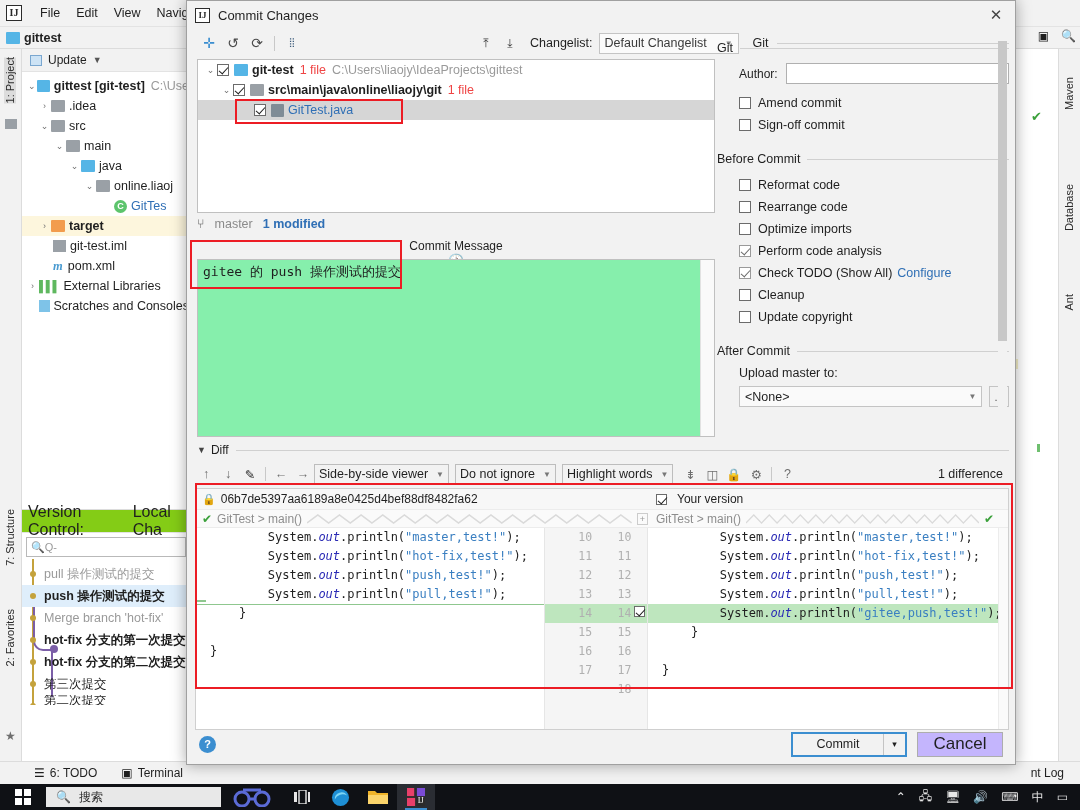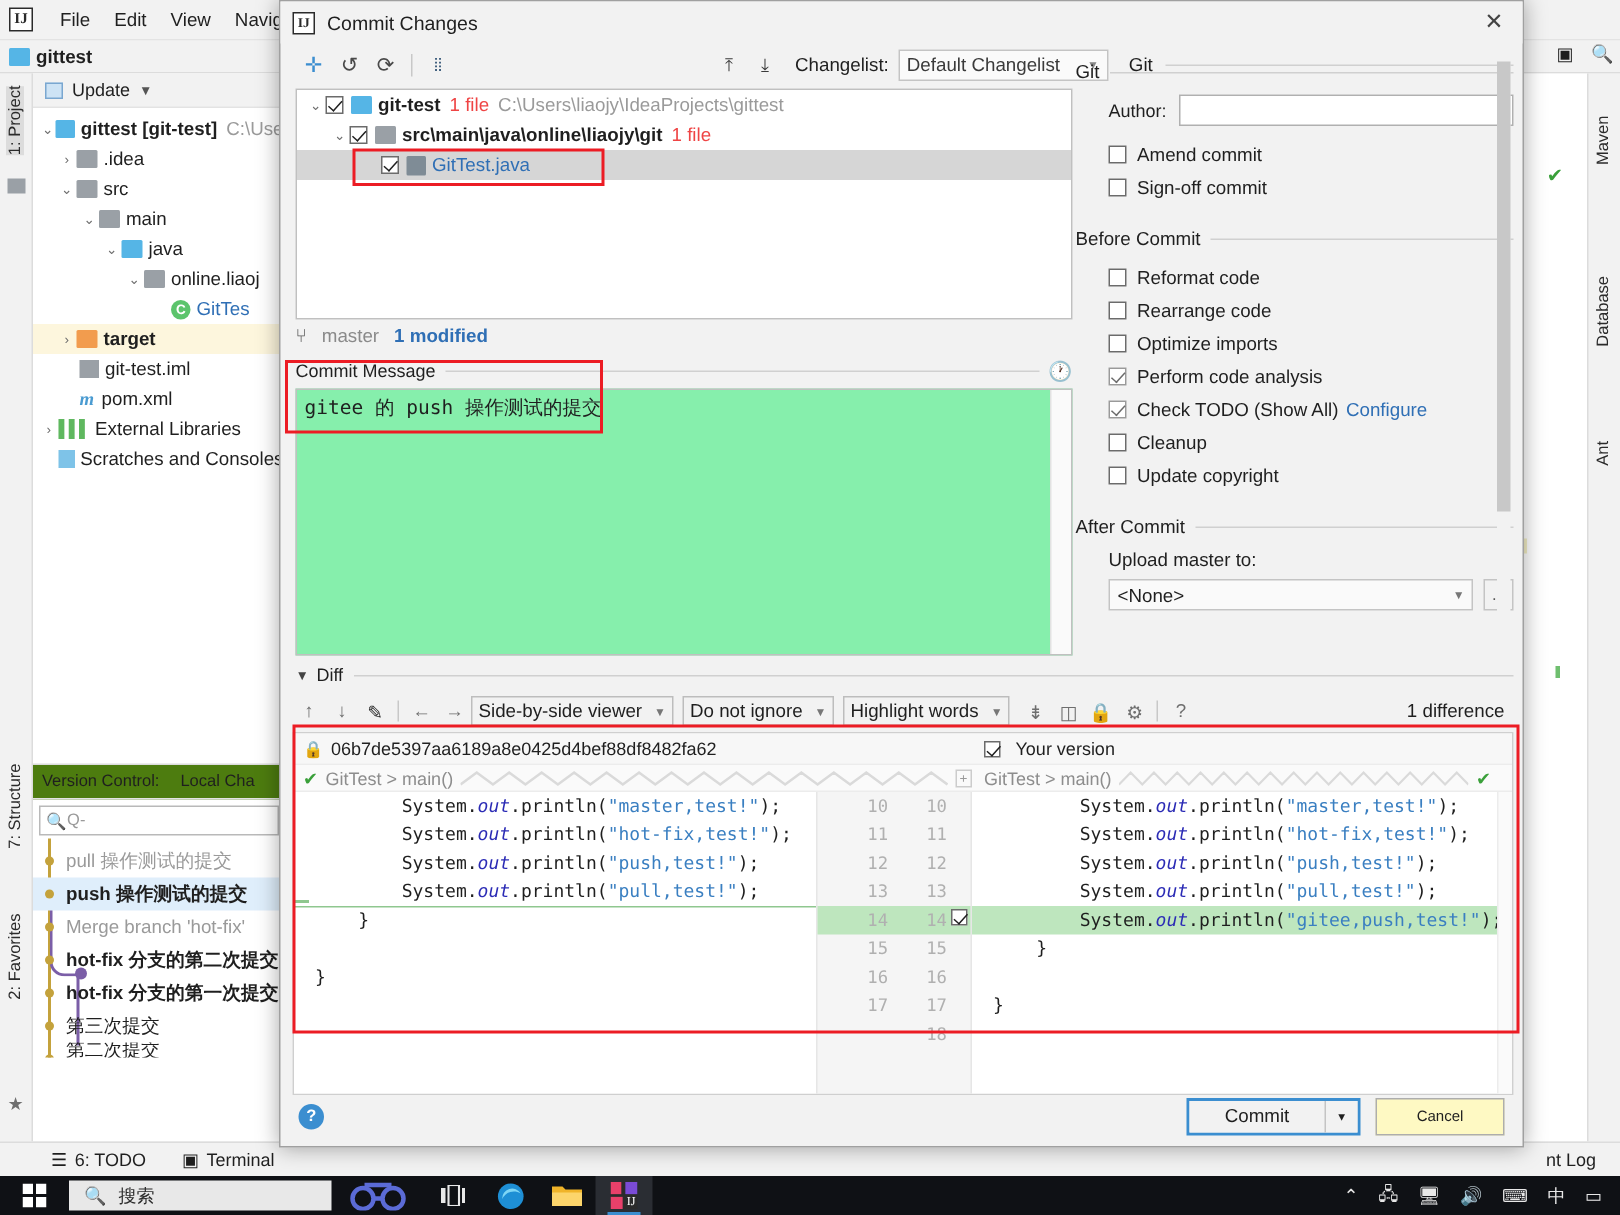--- a/index.html
+++ b/index.html
@@ -86,22 +86,22 @@
   .m-icon { color: #4a9bd1; font-style: italic; font-weight: bold; margin-right: 5px; font-family: "Liberation Serif", serif;}
   .ext-icon { color:#5fb85f; margin-right:4px; letter-spacing:-1px; font-size: 11px;}
   .scratch-icon { width:13px;height:12px;background:#7ec3e8;margin-right:4px; }
 
   
   .vc-panel {
     position: absolute; left: 22px; top: 509px; width: 168px; height: 252px;
     background: #ffffff; border-top: 1px solid #dcdcdc;
   }
   .vc-head {
-    height: 23px; background: #4d7c0f; display:flex; align-items:center; gap:14px;
-    padding-left: 6px; font-size: 11px; border-bottom: 1px solid #e3e3e3; text-align: center;
+    height: 23px; background: #84cc16; display:flex; align-items:center; gap:14px;
+    padding-left: 6px; font-size: 16px; border-bottom: 1px solid #e3e3e3;
   }
   .vc-search {
     margin: 4px 4px 2px 4px; height: 20px; border: 1px solid #b9b9b9; background:#fff;
     display:flex; align-items:center; padding-left:4px; font-size: 11px; color:#9a9a9a;
   }
   .commit-list { padding-top: 4px; position: relative; }
   .commit-row {
     height: 22px; display:flex; align-items:center; padding-left: 22px;
     font-size: 12.5px; white-space: nowrap; position: relative;
   }
@@ -203,21 +203,21 @@
     position:absolute; left: 10px; top: 214px; width: 518px; height: 18px;
     display:flex; align-items:center; font-size: 12.5px; gap: 10px;
   }
   .branch-row .bm { color:#8a8a8a; }
   .branch-row .mod { color:#2f6fb5; font-weight: bold; }
 
   
   .cm-box {
     position:absolute; left: 10px; top: 238px; width: 518px; height: 198px;
   }
-  .cm-header { display:flex; align-items:center; height: 16px; }
+  .cm-header { display:flex; align-items:center; height: 16px; flex-direction: column; }
   .cm-header .cl { font-size: 12px; }
   .cm-header .ln { flex:1; height:1px; background:#d0d0d0; margin-left:7px; margin-right: 6px; }
   .cm-area {
     margin-top: 4px; width: 518px; height: 178px; background:#86efac;
     border: 1px solid #c0c0c0; position:relative;
   }
   .cm-text {
     padding: 3px 5px; font-family:"DejaVu Sans Mono", monospace; font-size: 13px;
     white-space: pre; color:#1f1f1f;
   }
@@ -303,22 +303,22 @@
   
   .dlg-footer {
     position:absolute; left:0; bottom:0; width: 830px; height: 40px;
     display:flex; align-items:center; justify-content:flex-end; padding-right: 14px; gap: 10px;
   }
   .help-btn {
     position:absolute; left: 12px; bottom: 11px; width: 17px; height:17px; border-radius:50%;
     background:#3b8ed0; color:#fff; font-size:11px; text-align:center; line-height:17px; font-weight:bold;
   }
   .btn {
-    height: 25px; min-width: 86px; border: 1px solid #adadad; background:#fef9c3;
-    display:flex; align-items:center; justify-content:center; font-size:10px;
+    height: 25px; min-width: 86px; border: 1px solid #adadad; background:#c4b5fd;
+    display:flex; align-items:center; justify-content:center; font-size:17px;
   }
   .btn-split { display:flex; height:25px; border:2px solid #3b8ed0; }
   .btn-split .main { width: 90px; display:flex; align-items:center; justify-content:center; font-size:12.5px; background:#f2f2f2;}
   .btn-split .arrow2 { width: 22px; display:flex; align-items:center; justify-content:center; border-left:1px solid #c4c4c4; background:#f2f2f2; font-size:9px;}
 
   
   .redbox { position:absolute; border: 2px solid #ec1c24; pointer-events:none; }
 
   
   .taskbar {
@@ -481,25 +481,25 @@
         <div class="commit-row sel">
           <span class="dot"></span>
           <span class="bold">push 操作测试的提交</span>
         </div>
         <div class="commit-row">
           <span class="dot"></span>
           <span class="c-grey">Merge branch 'hot-fix'</span>
         </div>
         <div class="commit-row">
           <span class="dot"></span>
-          <span class="bold">hot-fix 分支的第二次提交</span>
+          <span class="bold">hot-fix 分支的第一次提交</span>
         </div>
         <div class="commit-row">
           <span class="dot"></span>
-          <span class="bold">hot-fix 分支的第一次提交</span>
+          <span class="bold">hot-fix 分支的第二次提交</span>
         </div>
         <div class="commit-row">
           <span class="dot"></span>
           <span>第三次提交</span>
         </div>
         <div class="commit-row" style="height:10px;overflow:hidden">
           <span class="dot"></span>
           <span>第二次提交</span>
         </div>
       </div>

